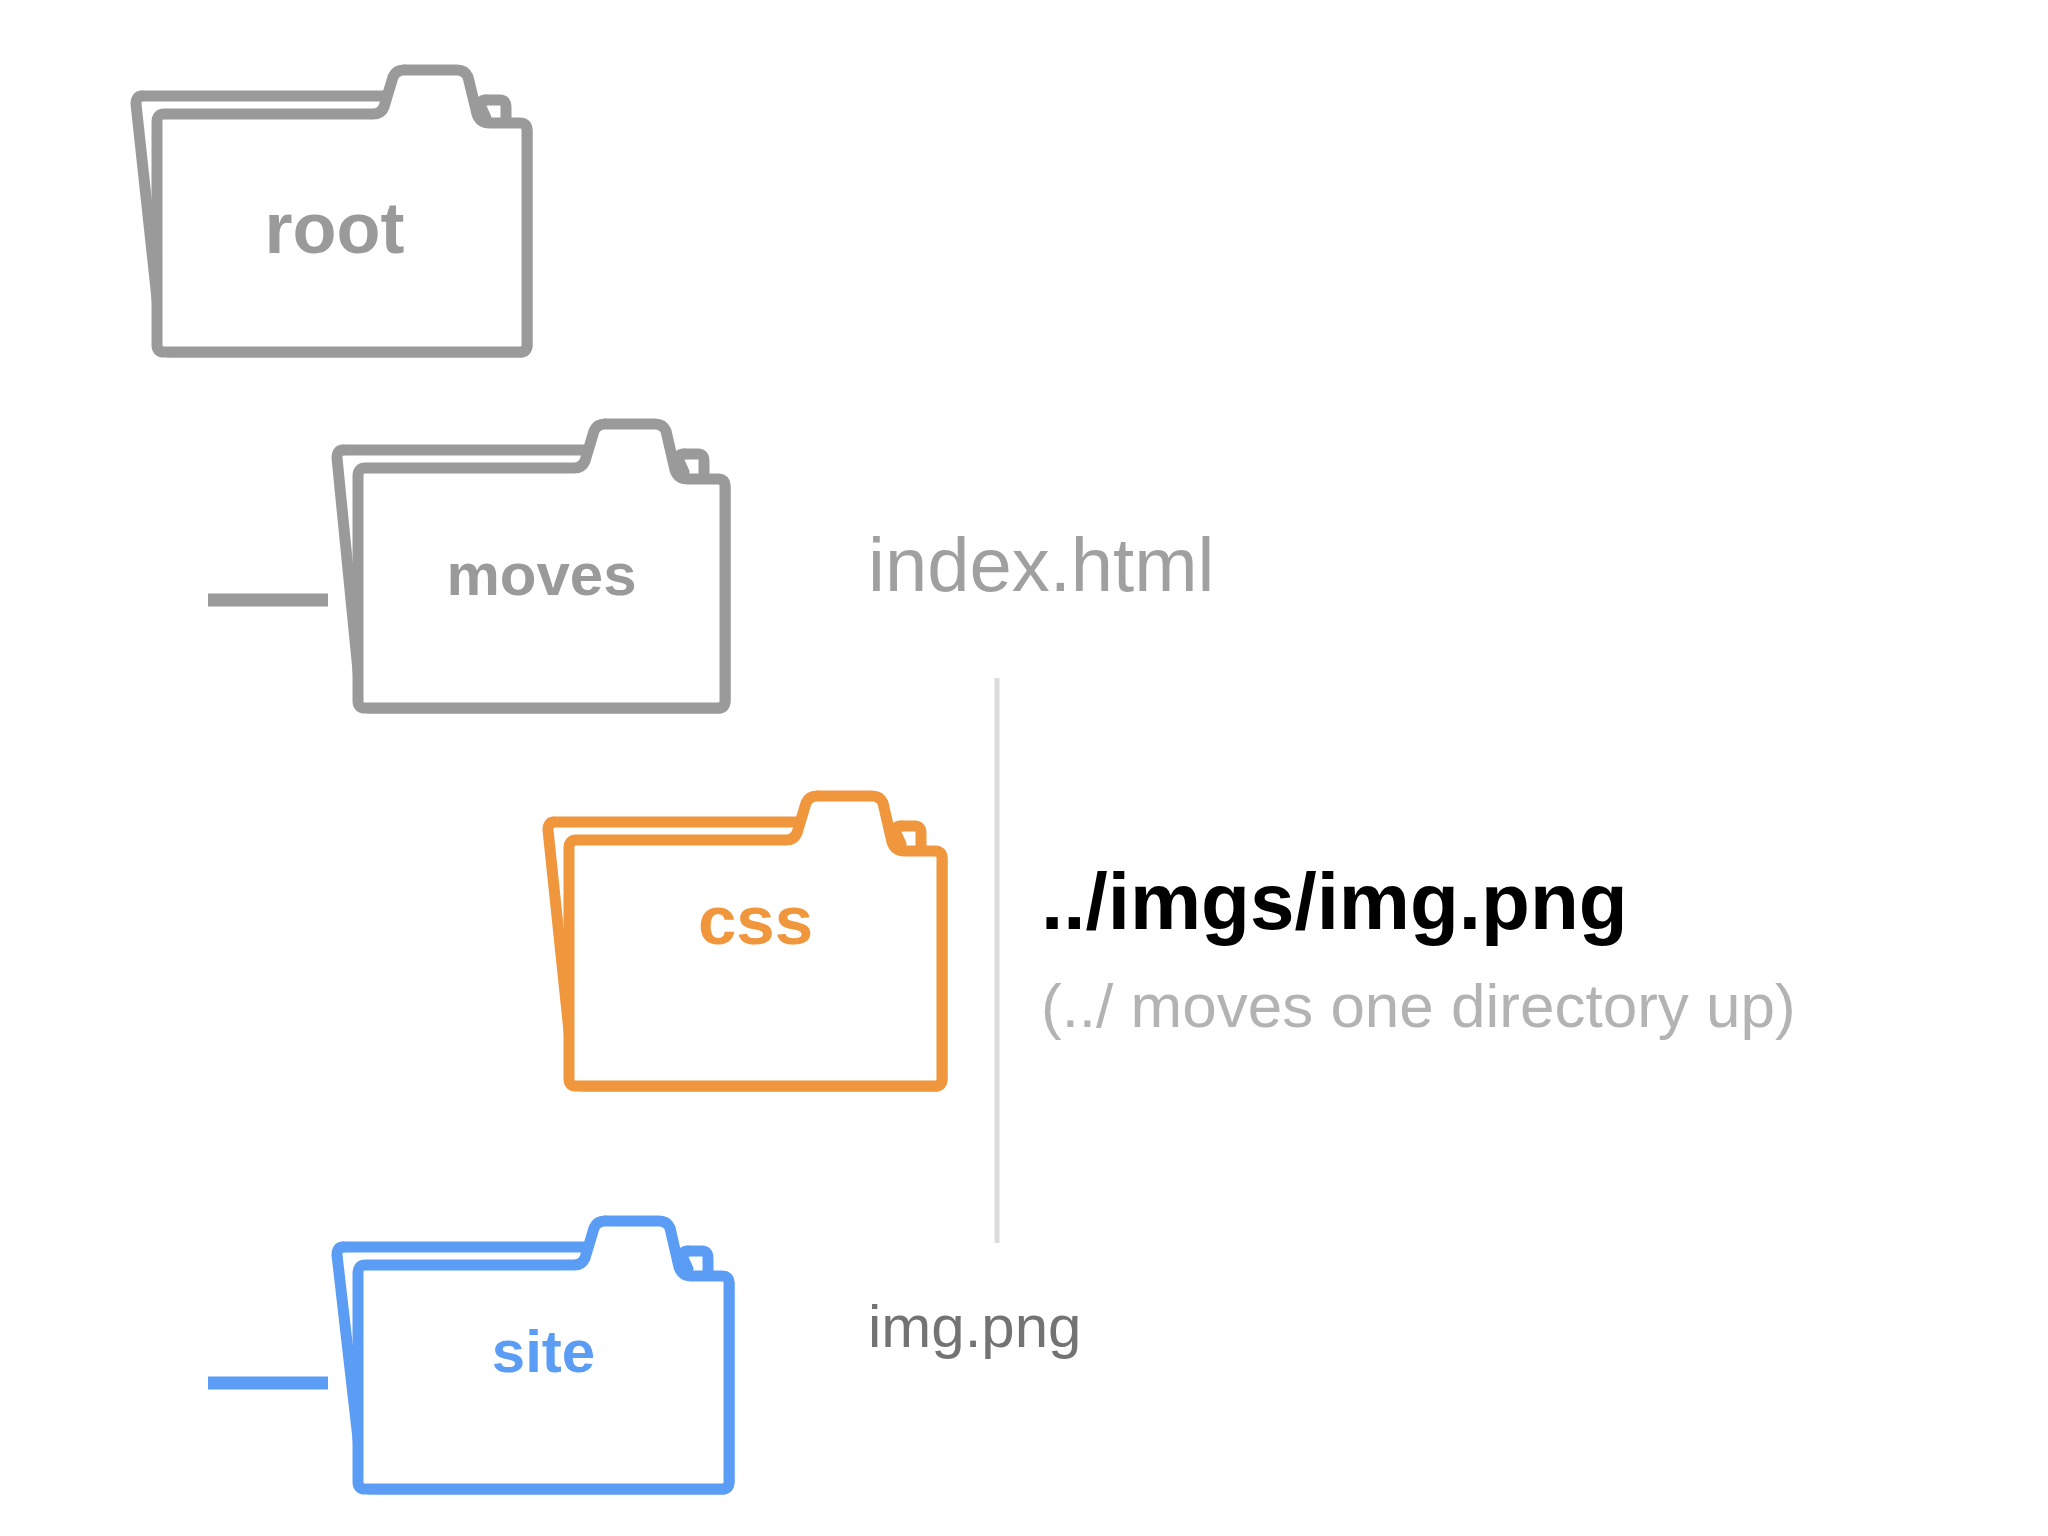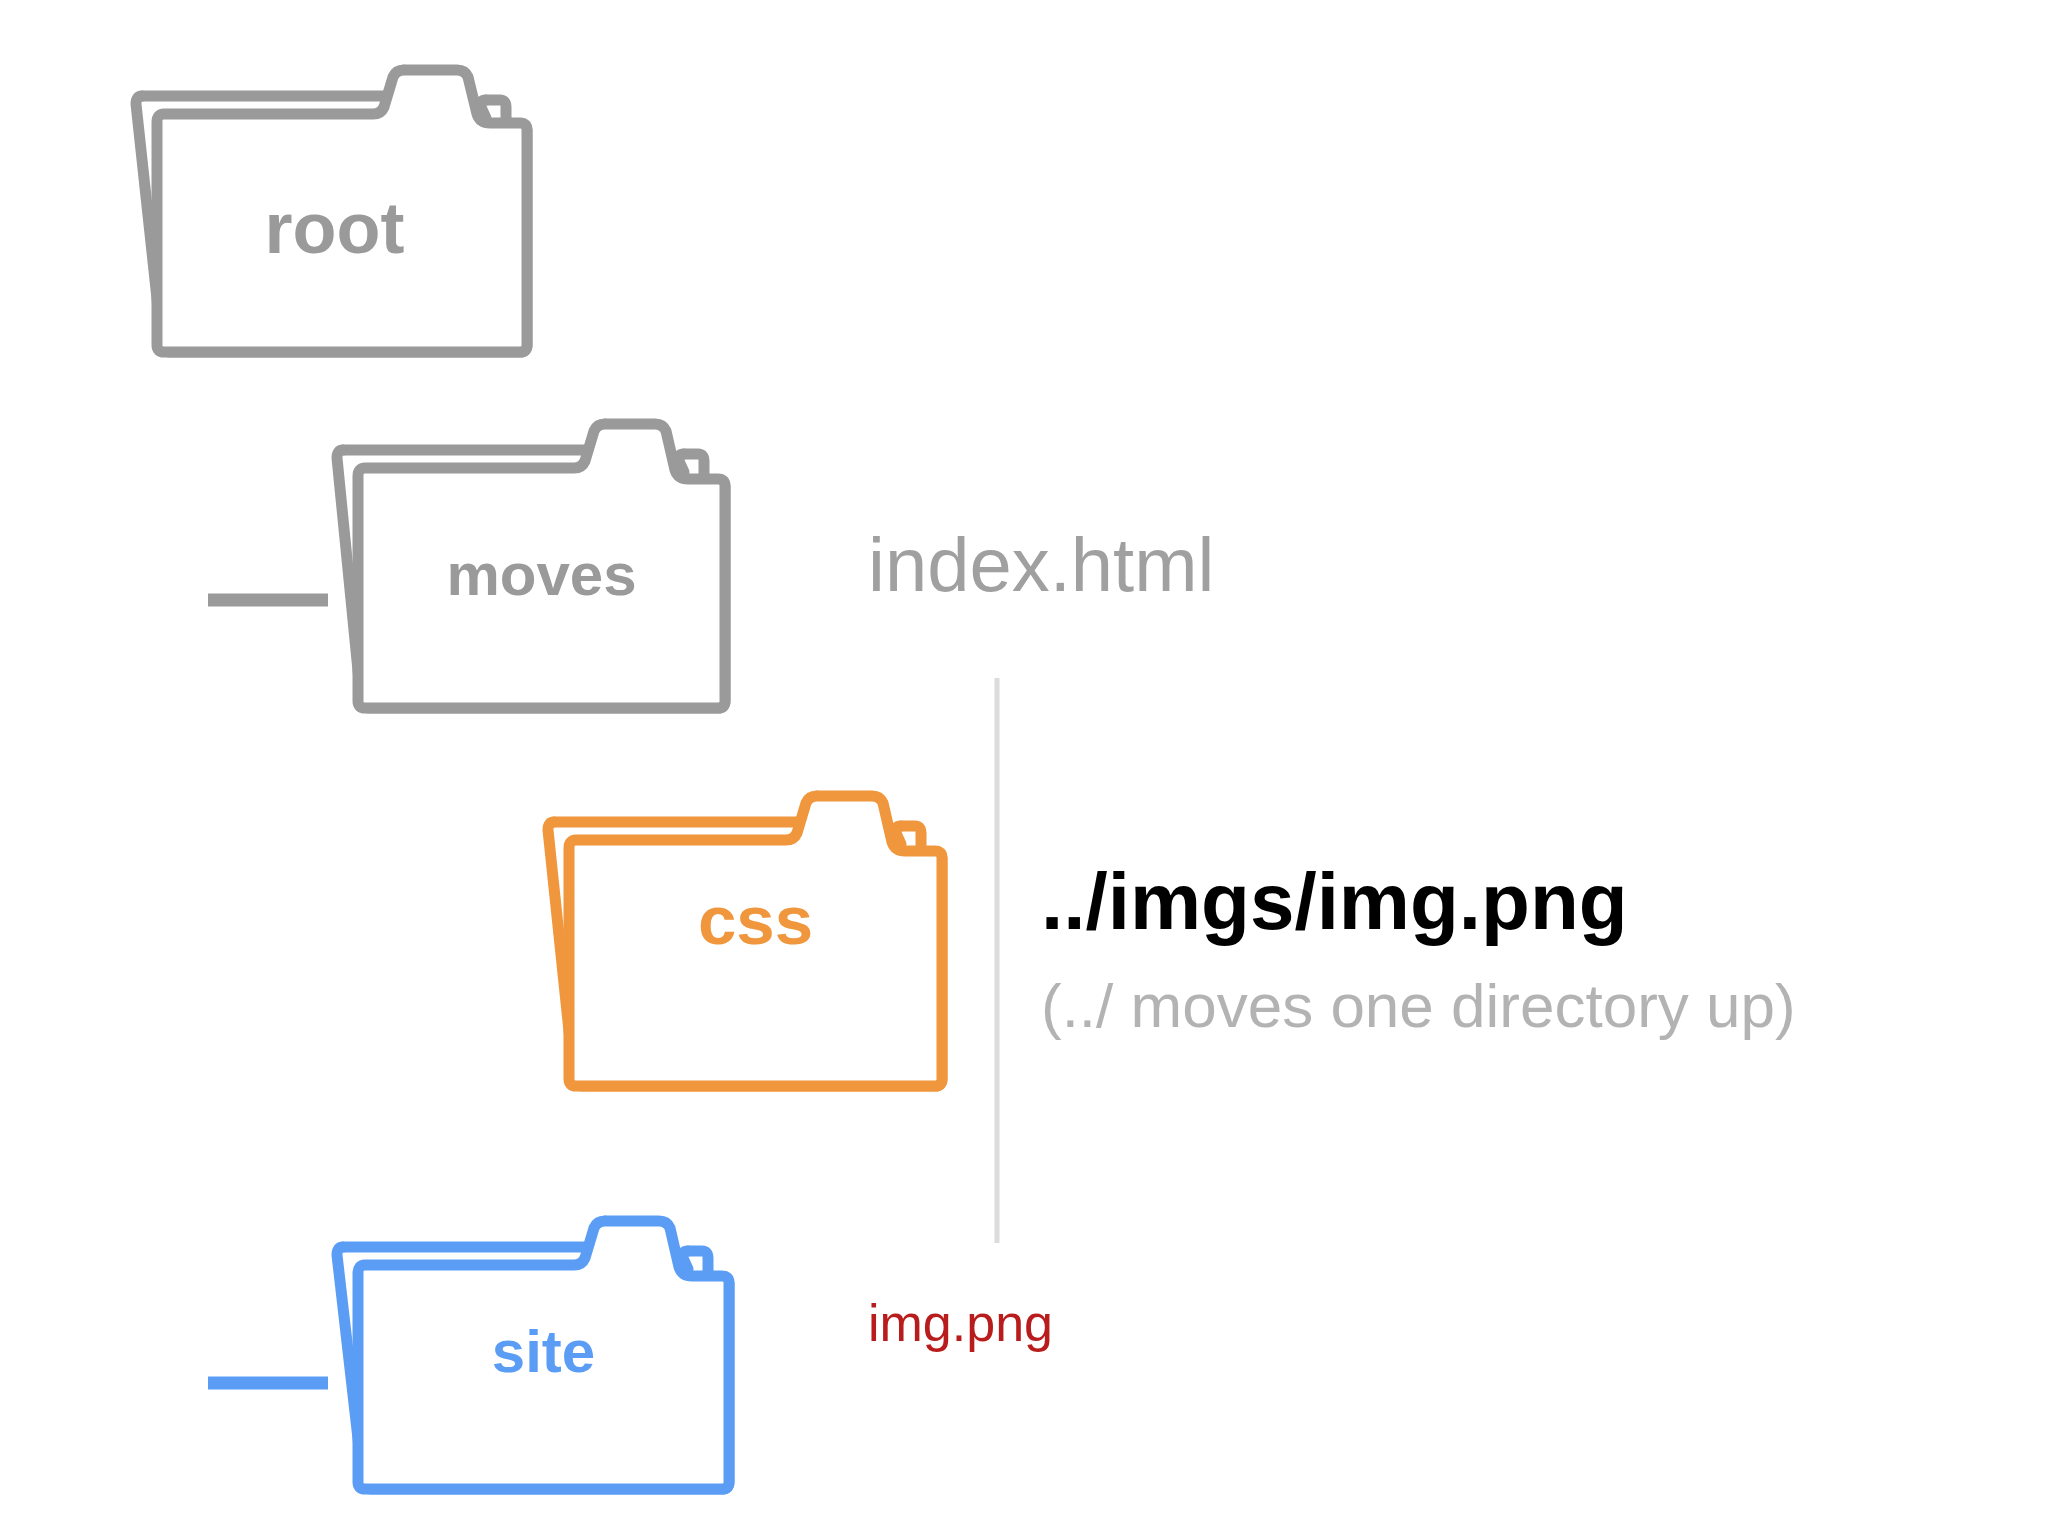--- a/index.html
+++ b/index.html
@@ -156,19 +156,19 @@
   <div class="folder-label" style="left:142px; top:192px; width:385px; font-size:72px; color:#9a9a9a;">root</div>
 
   <div class="folder-label" style="left:358px; top:545px; width:367px; font-size:60px; color:#9a9a9a;">moves</div>
 
   <div class="folder-label" style="left:569px; top:886px; width:373px; font-size:69px; color:#f0963c;text-align:center;">css</div>
 
   <div class="folder-label" style="left:358px; top:1322px; width:371px; font-size:60px; color:#5b9df5;">site</div>
 
   <div class="file-label" style="left:868px; top:527px; font-size:76px; color:#a0a0a0;">index.html</div>
 
-  <div class="file-label" style="left:868px; top:1297px; font-size:52px; color:#b91c1c;">img.png</div>
+  <div class="file-label" style="left:868px; top:1297px; font-size:60px; color:#737373;">img.png</div>
 
   <div class="path-main" style="left:1041px; top:862px; font-size:80px; color:#000000;text-align:right;">../imgs/img.png</div>
 
   <div class="path-note" style="left:1041px; top:975px; font-size:62px; color:#b3b3b3;">(../ moves one directory up)</div>
 
 </div>
 
 </body></html>

